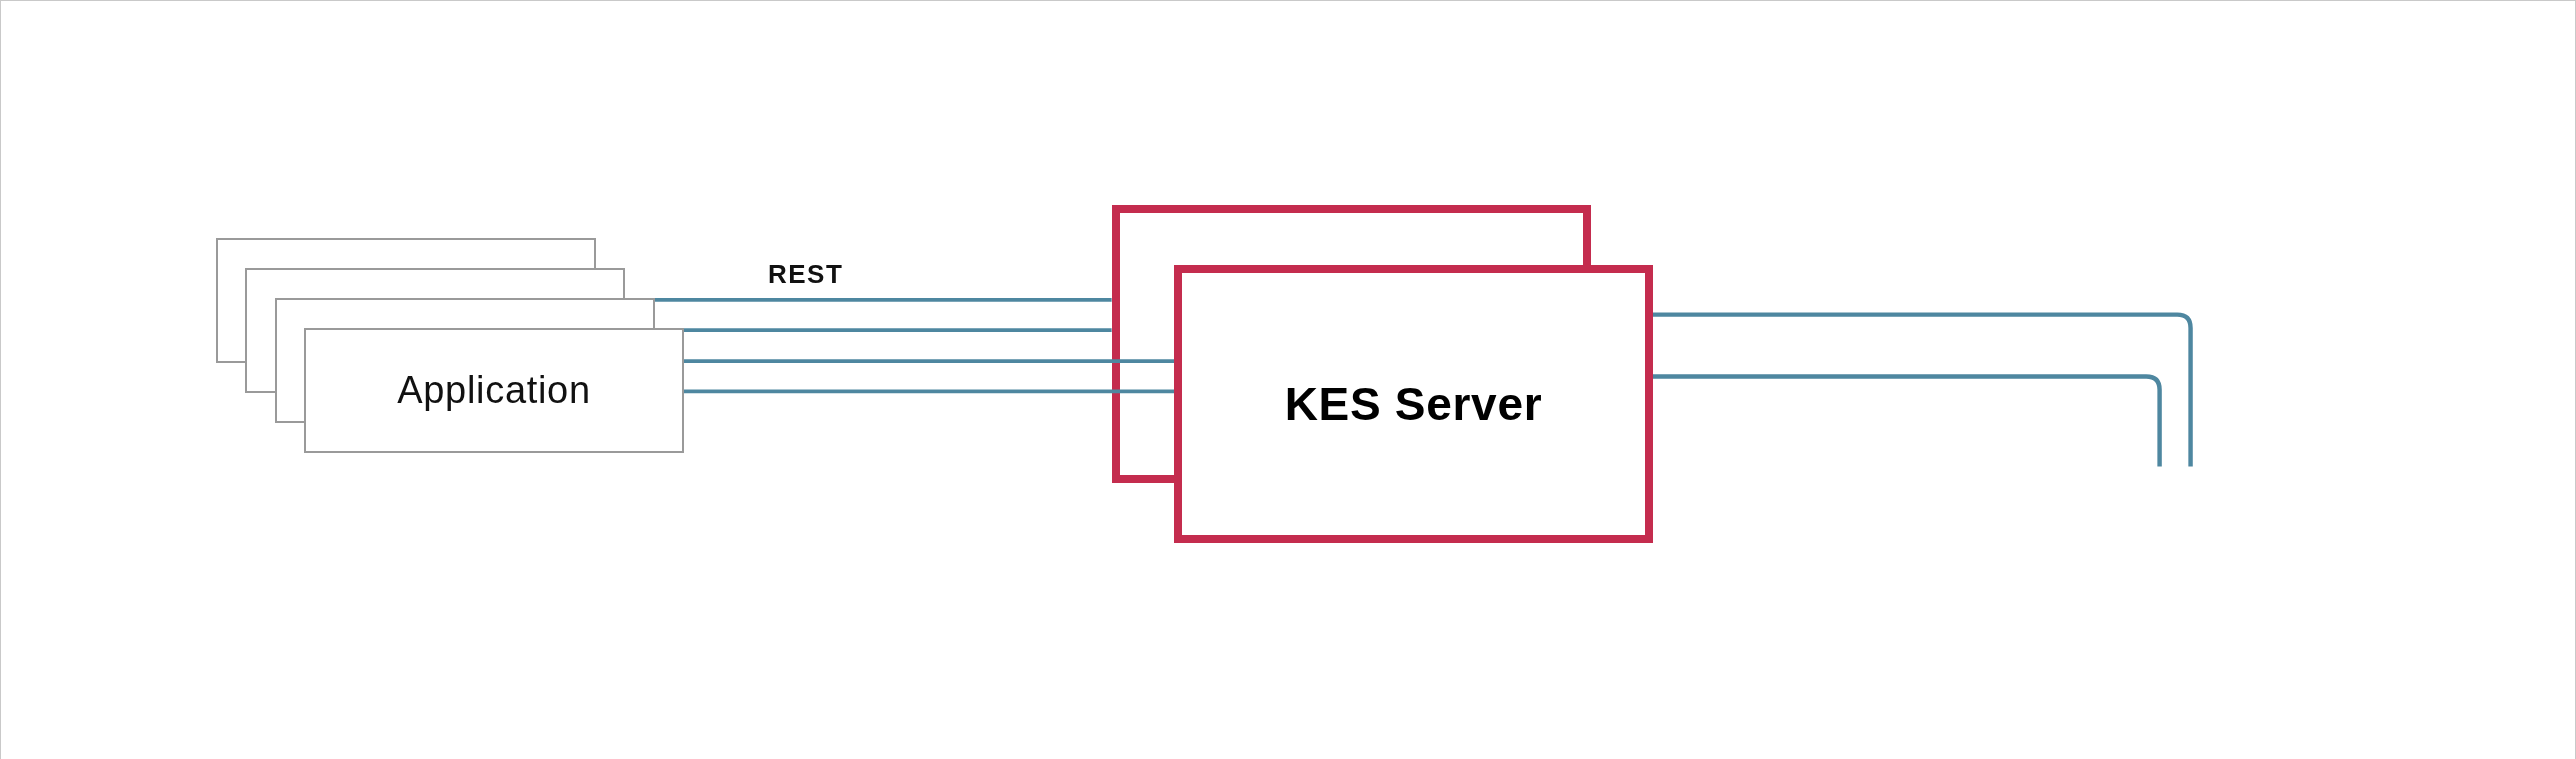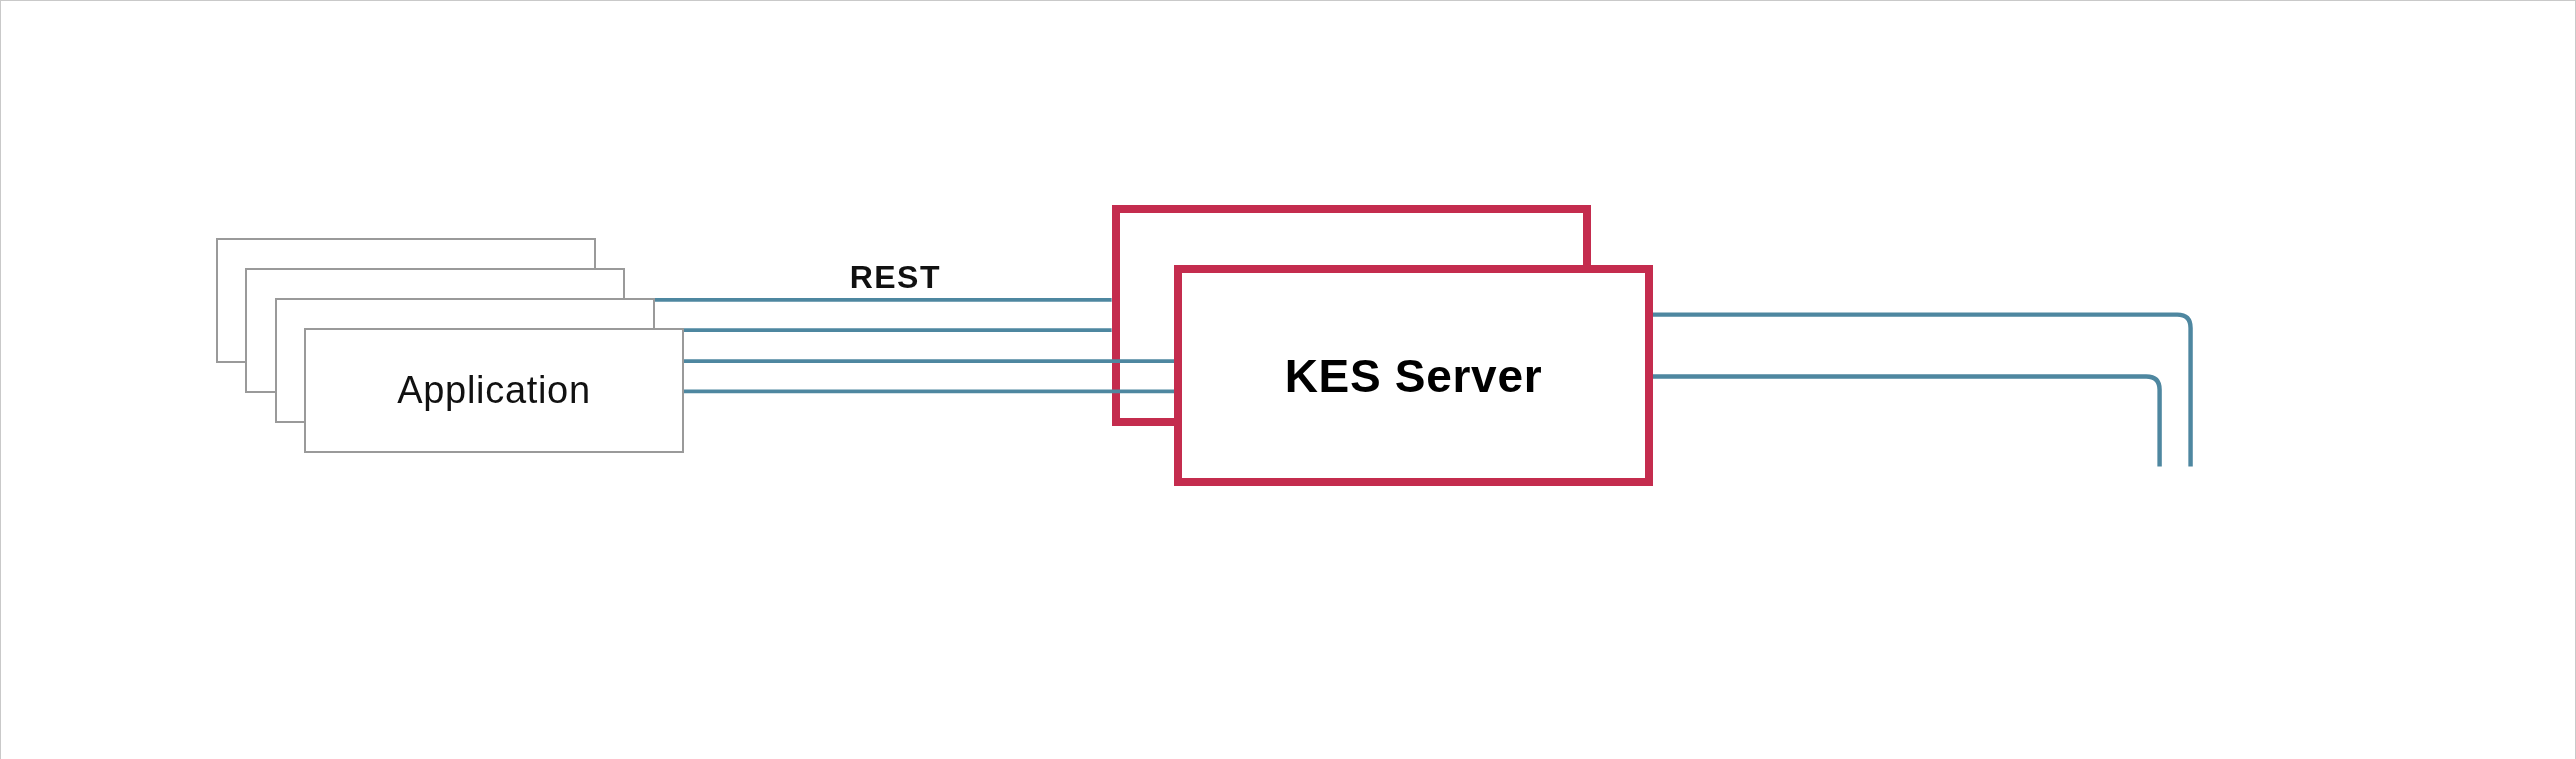--- a/index.html
+++ b/index.html
@@ -22,21 +22,21 @@
     width:380px;height:125px;
     border:2.9px solid #9a9a9a;
   }
   .app-label{
     font-size:38px;
     font-weight:400;
     letter-spacing:0.7px;
     color:#111111;
   }
   .kes-box{
-    width:479px;height:221px;
+    width:479px;height:278px;
     border:8.8px solid #c42c4e;
   }
   .kes-label{
     font-size:46px;
     font-weight:700;
     letter-spacing:0.7px;
     color:#000000;
   }
   .kms-pill{
     width:380px;height:128px;
@@ -45,22 +45,22 @@
   }
   .kms-label{
     font-size:35px;
     font-weight:400;
     letter-spacing:1.5px;
     color:#111111;
   }
   .edge-label{
     position:absolute;
     left:767px;top:258px;width:173px;
-    text-align:right;
-    font-size:32px;
+    text-align:left;
+    font-size:26px;
     font-weight:800;
     letter-spacing:1.5px;
     color:#111111;
   }
   #connector-layer{position:absolute;left:0;top:0;}
   .conn{stroke:#4e87a0;fill:none;}
   .conn-h{stroke-width:5px;}
   .conn-v{stroke-width:6px;}
 </style>
 </head>

